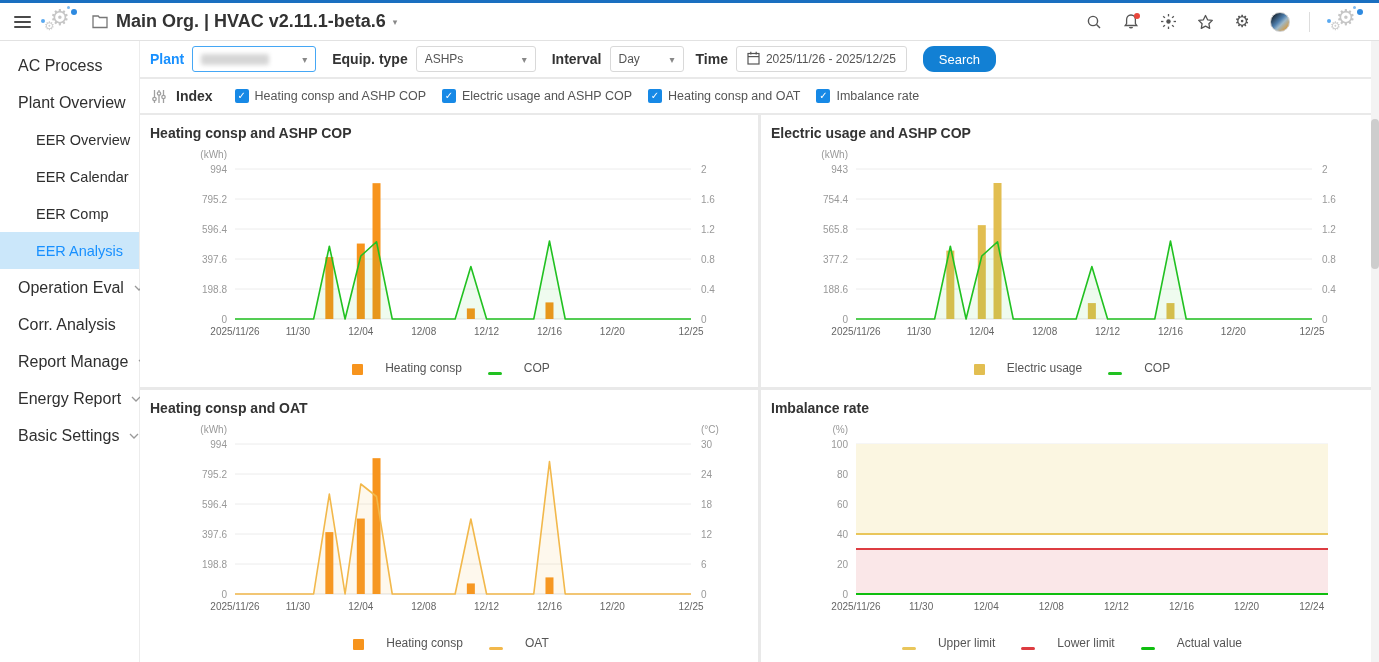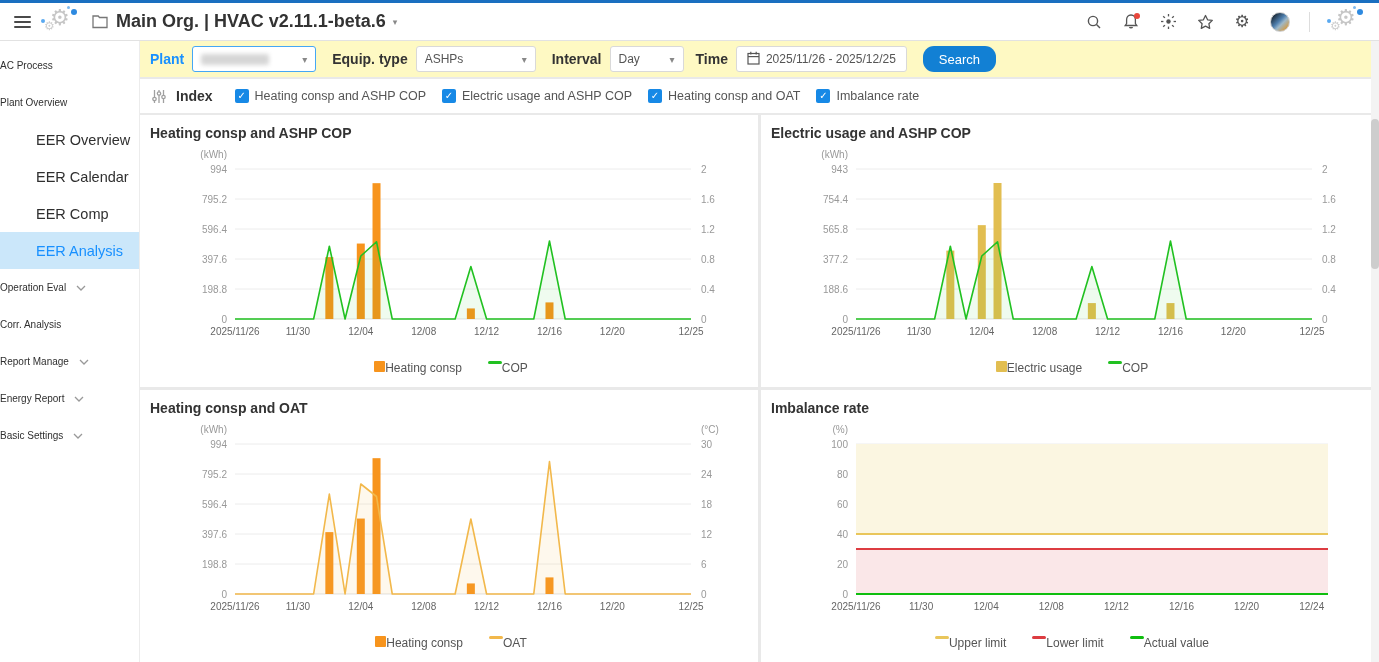--- a/index.html
+++ b/index.html
@@ -33,27 +33,27 @@
   .bell-dot { position:absolute; top:0; right:0; width:6px; height:6px; border-radius:50%; background:#e8473c; }
   .avatar-globe {
     width:20px; height:20px; border-radius:50%; cursor:pointer;
     background:linear-gradient(135deg,#1d2e3e 15%,#4f7fae 45%,#9db8c9 60%,#cf9d4e 85%);
     border:1px solid #d0d0d0;
   }
   .vsep { width:1px; height:20px; background:#ddd; }
   
   .layout { display:flex; height:621px; }
   .sidebar { width:140px; background:#fff; flex-shrink:0; padding-top:6px; border-right:1px solid #ececec; }
-  .side-item { height:37px; display:flex; align-items:center; font-size:10px; color:#2f2f2f; cursor:pointer; white-space:nowrap; }
+  .side-item { height:37px; display:flex; align-items:center; padding-left:18px; font-size:16px; color:#2f2f2f; cursor:pointer; white-space:nowrap; }
   .side-item.sub { padding-left:36px; font-size:14.5px; }
   .side-item.active { background:#cbe7fa; color:#1890ff; }
   .caret-ic { margin-left:10px; display:inline-flex; }
   .main { flex:1; display:flex; flex-direction:column; gap:2px; background:#e9e9e9; position:relative; }
   
-  .filter-bar { background:#fef9c3; height:36px; display:flex; align-items:center; gap:8px; padding:0 10px; flex-shrink:0; }
+  .filter-bar { background:#ffffff; height:36px; display:flex; align-items:center; gap:8px; padding:0 10px; flex-shrink:0; }
   .f-label { font-size:14px; font-weight:bold; color:#333; white-space:nowrap; }
   .f-label.blue { color:#1890ff; font-weight:bold; }
   .sel { height:26px; border:1px solid #d9d9d9; border-radius:3px; background:#fff; display:flex; align-items:center; padding:0 8px; font-size:12px; color:#555; cursor:pointer; }
   .sel::after { content:"▾"; margin-left:auto; color:#888; font-size:10px; padding-left:8px; }
   .sel.plant { width:124px; border-color:#45a7f5; margin-right:8px; }
   .sel.equip { width:120px; margin-right:8px; }
   .sel.interval { width:74px; margin-right:4px; }
   .blur-blob { width:68px; height:11px; background:#d6d6d6; border-radius:2px; filter:blur(2px); }
   .time-box { height:26px; border:1px solid #d9d9d9; border-radius:3px; background:#fff; display:flex; align-items:center; gap:6px; padding:0 10px; font-size:12px; color:#555; cursor:pointer; white-space:nowrap;text-align:center; }
   .search-btn { height:26px; background:#1280d4; color:#fff; border:none; border-radius:11px; font-size:13px; padding:0 16px; margin-left:8px; cursor:pointer; font-family:inherit; }
@@ -63,21 +63,21 @@
   .idx-label { font-size:14px; font-weight:bold; color:#333; margin-right:6px; }
   .chk-item { display:flex; align-items:center; gap:6px; font-size:12.5px; color:#555; margin-left:16px; cursor:pointer; }
   .chk { width:14px; height:14px; background:#1789e6; border-radius:2px; color:#fff; font-size:10px; line-height:14px; text-align:center; flex-shrink:0; }
   
   .charts { flex:1; display:grid; grid-template-columns:1fr 1fr; grid-template-rows:1fr 1fr; gap:3px; background:#e9e9e9; }
   .card { background:#fff; padding:10px 6px 2px 10px; overflow:hidden; display:flex; flex-direction:column; }
   .card-title { font-size:14px; font-weight:600; color:#333; margin-bottom:2px; }
   .chart-svg { display:block; margin:0 auto; }
   .chart-svg text { font-family:"Liberation Sans", sans-serif; }
   .legend-row { display:flex; justify-content:center; align-items:center; gap:26px; height:22px; }
-  .legend-item { display:flex; align-items:flex-start; gap:0; font-size:12px; color:#555; }
+  .legend-item { display:flex; align-items:flex-end; gap:22px; font-size:12px; color:#555; }
   .sw-bar { width:11px; height:11px; border-radius:1px; display:inline-block; }
   .sw-line { width:14px; height:3px; border-radius:2px; display:inline-block; }
   
   .scrollbar { position:absolute; right:0; top:0; width:8px; height:100%; background:#f3f3f3; }
   .scroll-thumb { position:absolute; right:0; top:78px; width:8px; height:150px; background:#cdcdcd; border-radius:4px; }
 </style>
 </head>
 <body>
 
 <div class="top-strip"></div>

